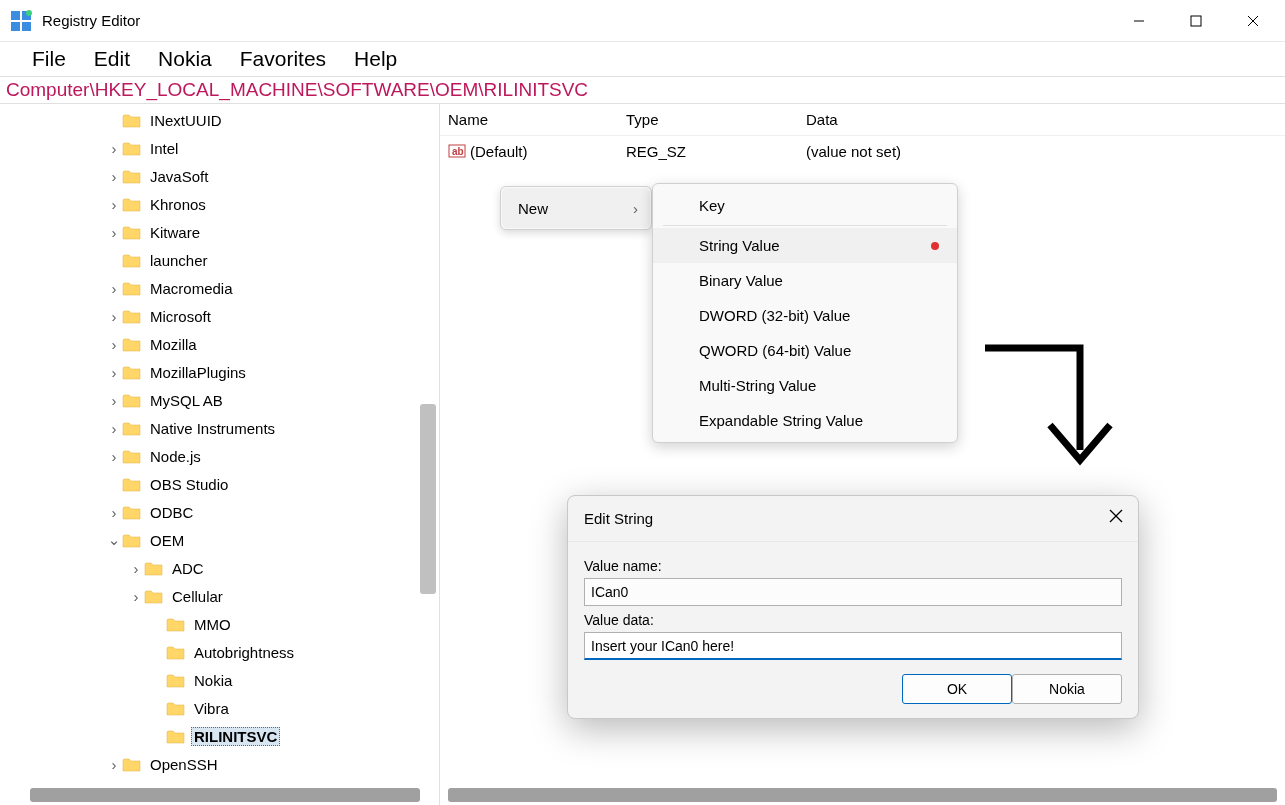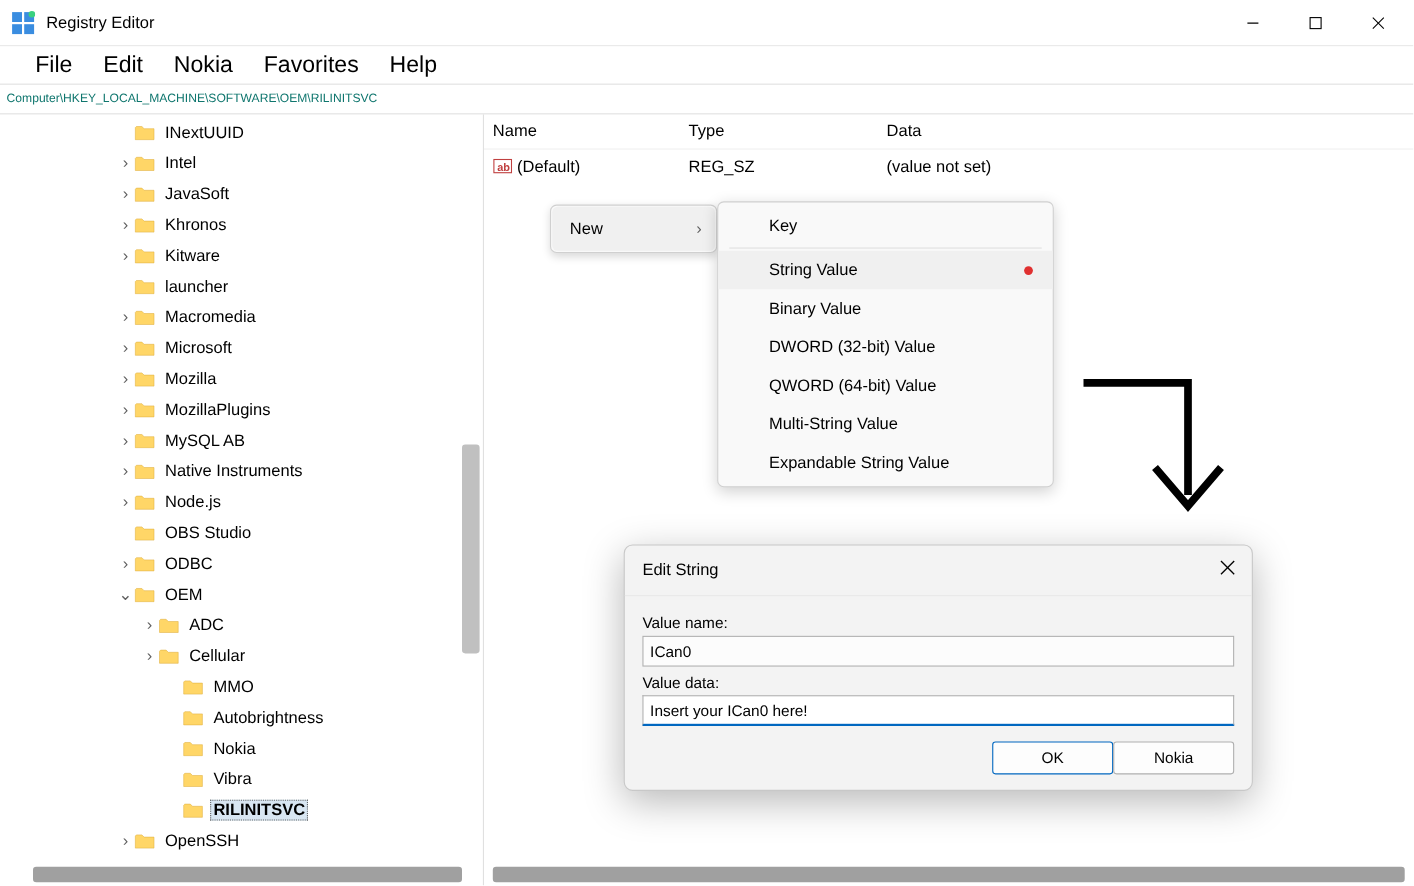--- a/index.html
+++ b/index.html
@@ -8,21 +8,21 @@
 .titlebar { height: 42px; display: flex; align-items: center; padding: 0 4px; border-bottom: 1px solid #e8e8e8; }
 .titlebar .app-icon { width: 22px; height: 22px; margin-left: 6px; margin-right: 10px; }
 .titlebar .title { font-size: 15px; color: #000; }
 .titlebar .spacer { flex: 1; }
 .titlebar .winbtn { width: 57px; height: 42px; display: flex; align-items: center; justify-content: center; }
 .titlebar .winbtn svg { width: 14px; height: 14px; stroke: #000; stroke-width: 1; fill: none; }
 
 .menubar { height: 34px; display: flex; align-items: center; padding: 0 20px; gap: 4px; font-size: 21px; }
 .menubar .mitem { padding: 4px 12px; border-radius: 3px; }
 
-.addrbar { height: 28px; border-top: 1px solid #e0e0e0; border-bottom: 1px solid #e0e0e0; padding: 2px 6px; font-size: 11px; color: #0f766e; display: flex; align-items: center; }
+.addrbar { height: 28px; border-top: 1px solid #e0e0e0; border-bottom: 1px solid #e0e0e0; padding: 2px 6px; font-size: 19px; color: #be185d; display: flex; align-items: center; }
 
 .mainsplit { display: flex; height: calc(805px - 42px - 34px - 28px); position: relative; }
 
 .treepane { width: 440px; border-right: 1px solid #e0e0e0; overflow: hidden; position: relative; }
 .treepane .scroll { position: absolute; right: 3px; top: 300px; width: 16px; height: 190px; background: #c0c0c0; border-radius: 3px; }
 .treepane .hscroll { position: absolute; left: 30px; bottom: 3px; width: 390px; height: 14px; background: #a0a0a0; border-radius: 3px; }
 
 .tree { padding-top: 2px; }
 .tree-row { display: flex; align-items: center; height: 28px; font-size: 15px; white-space: nowrap; }
 .tree-row .tw { width: 16px; text-align: center; color: #606060; }

